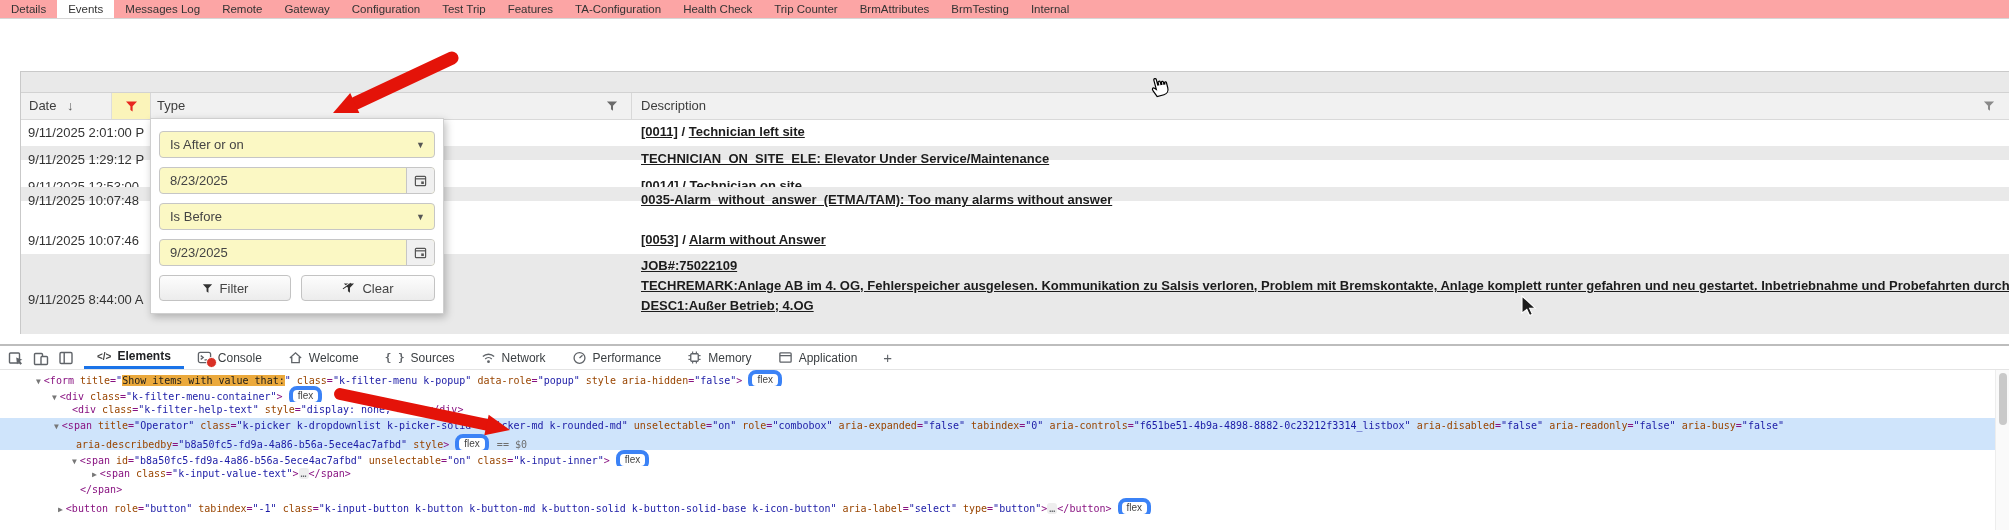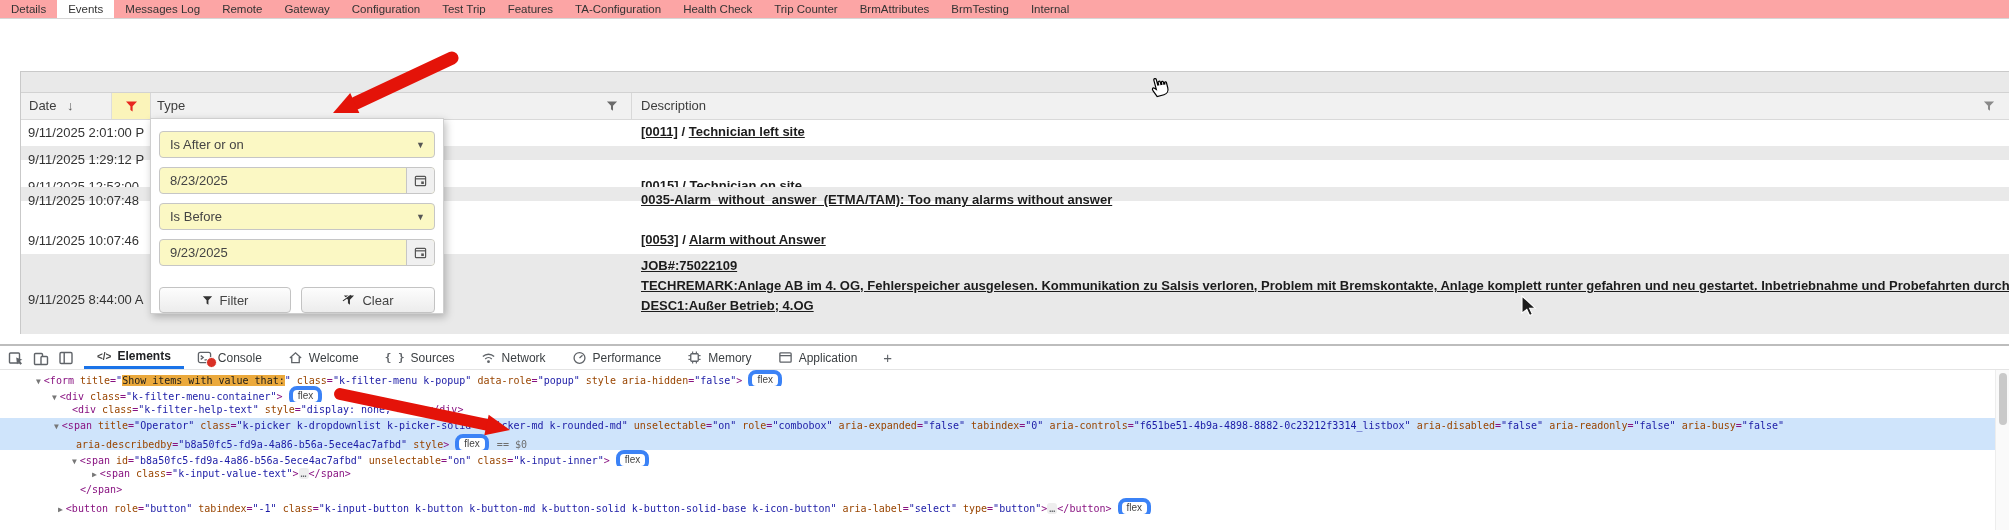--- a/index.html
+++ b/index.html
@@ -27,21 +27,21 @@
   .dlink{font-weight:bold;text-decoration:underline;color:#1c1c1c;}
   .dsep{font-weight:bold;}
   .row6-line{font-size:13px;line-height:20px;white-space:pre;overflow:hidden;}
 
   
   .popup{left:150px;top:118px;width:292px;height:194px;background:#fff;border:1px solid #cfcfcf;box-shadow:2px 3px 8px rgba(0,0,0,0.25);}
   .p-field{left:8px;width:276px;height:27px;background:#fbf8c4;border:1px solid #c6c6c6;border-radius:4px;box-sizing:border-box;display:flex;align-items:center;font-size:13px;color:#444;}
   .p-field .ftext{padding-left:10px;flex:1;}
   .p-caret{padding-right:9px;font-size:9px;color:#555;}
   .p-calbtn{width:27px;height:25px;background:#f0f0f0;border-left:1px solid #c6c6c6;border-radius:0 3px 3px 0;display:flex;align-items:center;justify-content:center;}
-  .p-btn{top:168px;height:26px;background:linear-gradient(#fdfdfd,#ececec);border:1px solid #c3c3c3;border-radius:4px;box-sizing:border-box;display:flex;align-items:center;justify-content:center;gap:7px;font-size:13px;color:#444;}
+  .p-btn{top:156px;height:26px;background:linear-gradient(#fdfdfd,#ececec);border:1px solid #c3c3c3;border-radius:4px;box-sizing:border-box;display:flex;align-items:center;justify-content:center;gap:7px;font-size:13px;color:#444;}
 
   
   .dt-divider{left:0;top:344px;width:2009px;height:2px;background:#bdbdbd;}
   .dt-toolbar{left:0;top:346px;width:2009px;height:23px;background:#fff;border-bottom:1px solid #e4e4e4;display:flex;align-items:stretch;}
   .dt-toolicons{display:flex;align-items:center;gap:9px;padding:0 10px 0 8px;}
   .dt-toolicons svg{display:block;}
   .dt-tab{display:flex;align-items:center;gap:6px;padding:0 13px;font-size:12px;color:#3c4043;position:relative;white-space:nowrap;}
   .dt-tab.active{color:#202124;font-weight:bold;border-bottom:3px solid #1a73e8;}
   .dt-tab .ticon{display:flex;align-items:center;position:relative;}
   .dt-badge{position:absolute;right:-5px;bottom:-3px;width:9px;height:9px;border-radius:50%;background:#d93025;border:1.5px solid #fff;}
@@ -115,24 +115,25 @@
       </span>
     </div>
 
     <div class="abs rows">
       <div class="abs row" style="top:0;">
         <span class="abs cell-date">9/11/2025 2:01:00 P</span>
         <span class="abs cell-desc"><span class="dlink">[0011]</span><span class="dsep"> / </span><span class="dlink">Technician left site</span></span>
       </div>
       <div class="abs row shade" style="top:27px;">
         <span class="abs cell-date">9/11/2025 1:29:12 P</span>
+        <span class="abs cell-desc"><span class="dlink">TECHNICIAN  ON  SITE  ELE: Elevator Under Service/Maintenance</span></span>
       </div>
       <div class="abs row" style="top:54px;text-decoration:underline;">
         <span class="abs cell-date">9/11/2025 12:53:00</span>
-        <span class="abs cell-desc"><span class="dlink">[0015]</span><span class="dsep"> / </span><span class="dlink">Technician on site</span></span>
+        <span class="abs cell-desc"><span class="dlink">[0014]</span><span class="dsep"> / </span><span class="dlink">Technician on site</span></span>
       </div>
       <div class="abs row shade" style="top:68px;">
         <span class="abs cell-date">9/11/2025 10:07:48</span>
         <span class="abs cell-desc"><span class="dlink">0035-Alarm  without  answer  (ETMA/TAM): Too many alarms without answer</span></span>
       </div>
       <div class="abs row" style="top:108px;">
         <span class="abs cell-date">9/11/2025 10:07:46</span>
         <span class="abs cell-desc"><span class="dlink">[0053]</span><span class="dsep"> / </span><span class="dlink">Alarm without Answer</span></span>
       </div>
       <div class="abs row shade" style="top:135px;height:80px;">

